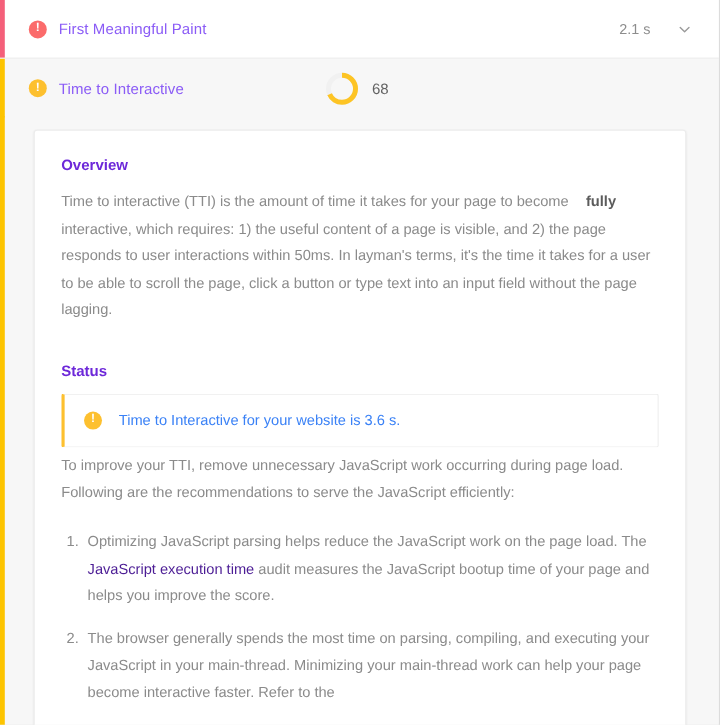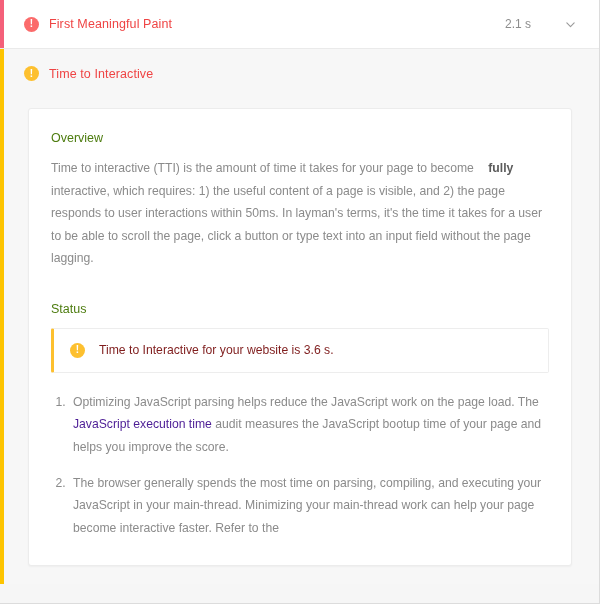--- a/index.html
+++ b/index.html
@@ -43,41 +43,41 @@
     width: 15px; height: 15px;
     border-radius: 50%;
     display: flex; align-items: center; justify-content: center;
     color: #fff; font-size: 10px; font-weight: bold;
     line-height: 1;
     flex: 0 0 auto;
     margin-right: 10px;
   }
   .audit-title {
     font-size: 12.5px;
-    color: #ef4444;
+    color: #8b5cf6;
     letter-spacing: .1px;
     white-space: nowrap;
   }
   .row-mid {
     display: flex; align-items: center;
     width: 190px;
   }
   .donut { width: 30px; height: 30px; flex: 0 0 auto; }
   .score {
     font-size: 12.5px; color: #636363;
     margin-left: 10px;
   }
   .row-right {
     flex: 1;
     display: flex; align-items: center; justify-content: flex-end;
     padding-right: 22px;
   }
   .timing {
     font-size: 12px; color: #8d8d8d;
-    margin-right: 32px;
+    margin-right: 21px;
   }
   .chev {
     width: 14px; height: 14px;
     color: #9a9a9a;
     display: flex; align-items: center; justify-content: center;
   }
   .chev svg { display: block; }
 
   
   .panel-wrap {
@@ -90,22 +90,22 @@
   }
   .card {
     background: #fff;
     border: 1px solid #ececec;
     border-radius: 3px;
     padding: 22px 22px 26px 22px;
     box-shadow: 0 1px 2px rgba(0,0,0,.04);
   }
   .sec-head {
     font-size: 12.5px;
-    font-weight: normal;
-    color: #4d7c0f;
+    font-weight: bold;
+    color: #6d28d9;
     margin: 0 0 12px 0;
   }
   .sec-head.spaced { margin-top: 32px; }
   .body-text {
     font-size: 12.2px;
     color: #8b8b8b;
     line-height: 1.85;
     margin: 0;
   }
   .body-text b { color: #5c5c5c; font-weight: bold; margin-left: 11px; }
@@ -117,21 +117,21 @@
     display: flex; align-items: center;
     margin-bottom: 4px;
   }
   .status-box .info-dot {
     width: 15px; height: 15px; border-radius: 50%;
     background: #fdc02f; color: #fff;
     font-size: 10px; font-weight: bold; line-height: 1;
     display: flex; align-items: center; justify-content: center;
     flex: 0 0 auto; margin-right: 14px;
   }
-  .status-text { font-size: 12.2px; color: #7f1d1d; }
+  .status-text { font-size: 12.2px; color: #3b82f6; }
   ol.recs {
     margin: 18px 0 0 0;
     padding-left: 18px;
     font-size: 12.2px;
     color: #8b8b8b;
     line-height: 1.85;
   }
   ol.recs li { margin-bottom: 13px; padding-left: 4px; }
   ol.recs li:last-child { margin-bottom: 0; }
   a.link { color: #4c1d95; text-decoration: none; }
@@ -156,35 +156,45 @@
       </span>
     </div>
   </div>
 
   <div class="audit-row open">
     <span class="accent" style="background:#fdc400"></span>
     <div class="row-left">
       <span class="status-dot" style="background:#fdc02f">!</span>
       <span class="audit-title">Time to Interactive</span>
     </div>
+    <div class="row-mid">
+      <span class="donut">
+        <svg viewBox="0 0 36 36" width="30" height="30">
+          <circle cx="18" cy="18" r="13.5" fill="none" stroke="#f1f1f1" stroke-width="5"></circle>
+          <circle cx="18" cy="18" r="13.5" fill="none" stroke="#fdc424" stroke-width="5" stroke-dasharray="57.7 84.8" stroke-linecap="butt" transform="rotate(-90 18 18)"></circle>
+        </svg>
+      </span>
+      <span class="score">68</span>
+    </div>
   </div>
 
   <div class="panel-wrap">
     <span class="accent" style="background:#fdc400"></span>
     <div class="card">
 
       <div class="sec-head">Overview</div>
       <p class="body-text"><span>Time to interactive (TTI) is the amount of time it takes for your page to become </span><b>fully</b><span> interactive, which requires: 1) the useful content of a page is visible, and 2) the page responds to user interactions within 50ms. In layman's terms, it's the time it takes for a user to be able to scroll the page, click a button or type text into an input field without the page lagging.</span></p>
 
       <div class="sec-head spaced">Status</div>
       <div class="status-box">
         <span class="info-dot">!</span>
         <span class="status-text">Time to Interactive for your website is 3.6 s.</span>
       </div>
 
+      <p class="body-text">To improve your TTI, remove unnecessary JavaScript work occurring during page load. Following are the recommendations to serve the JavaScript efficiently:</p>
 
       <ol class="recs">
         <li><span>Optimizing JavaScript parsing helps reduce the JavaScript work on the page load. The </span><a class="link" href="#">JavaScript execution time</a><span> audit measures the JavaScript bootup time of your page and helps you improve the score.</span></li>
         <li><span>The browser generally spends the most time on parsing, compiling, and executing your JavaScript in your main-thread. Minimizing your main-thread work can help your page become interactive faster. Refer to the </span></li>
 
       </ol>
 
     </div>
   </div>
 

